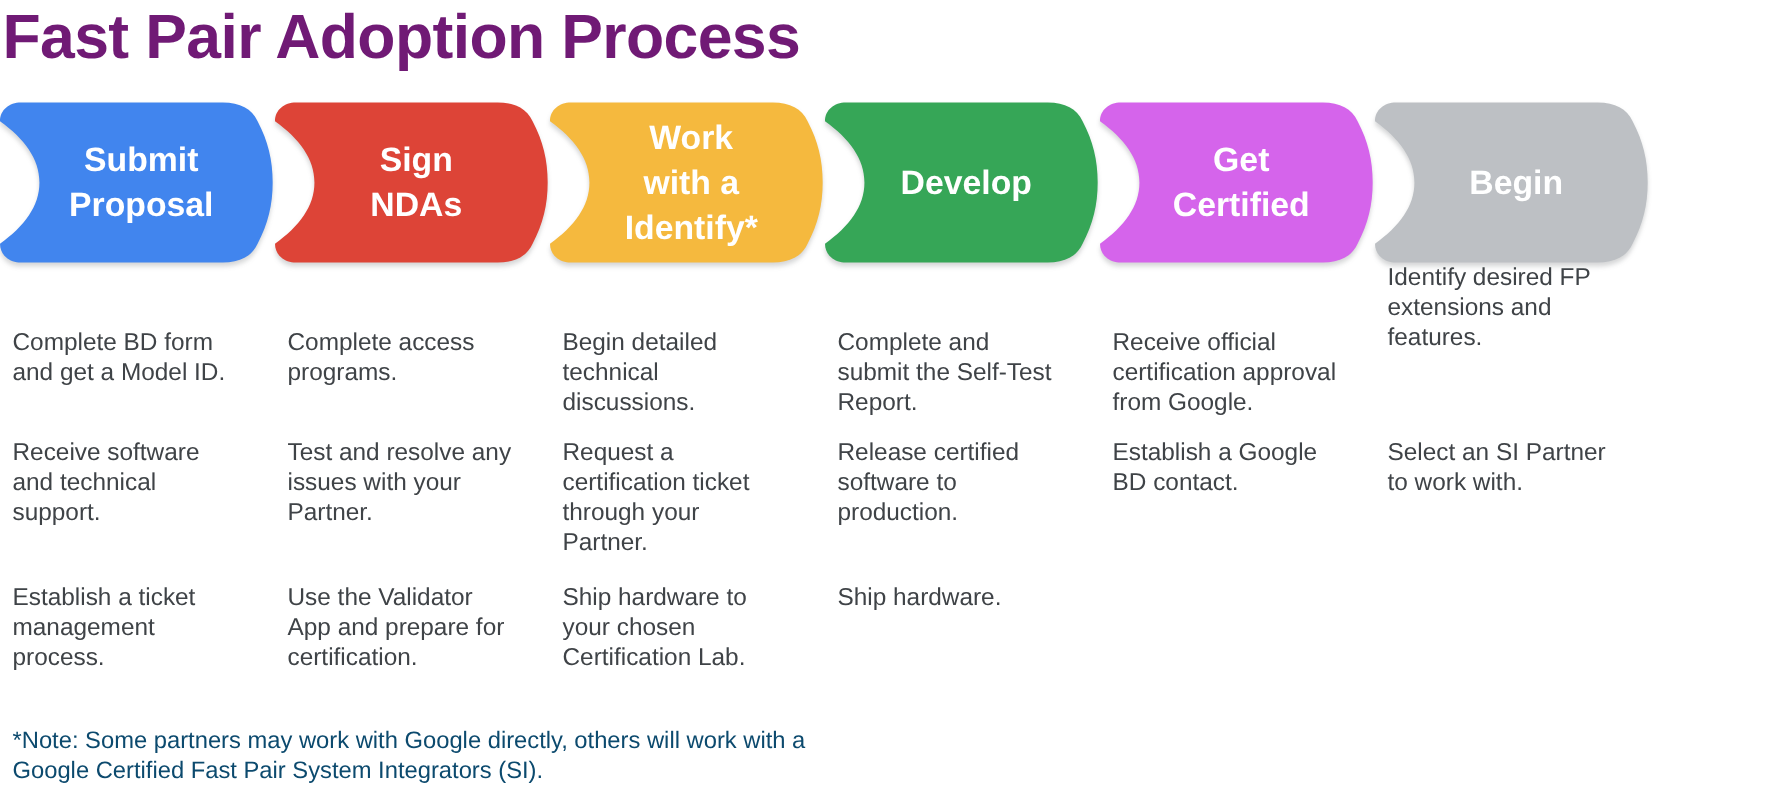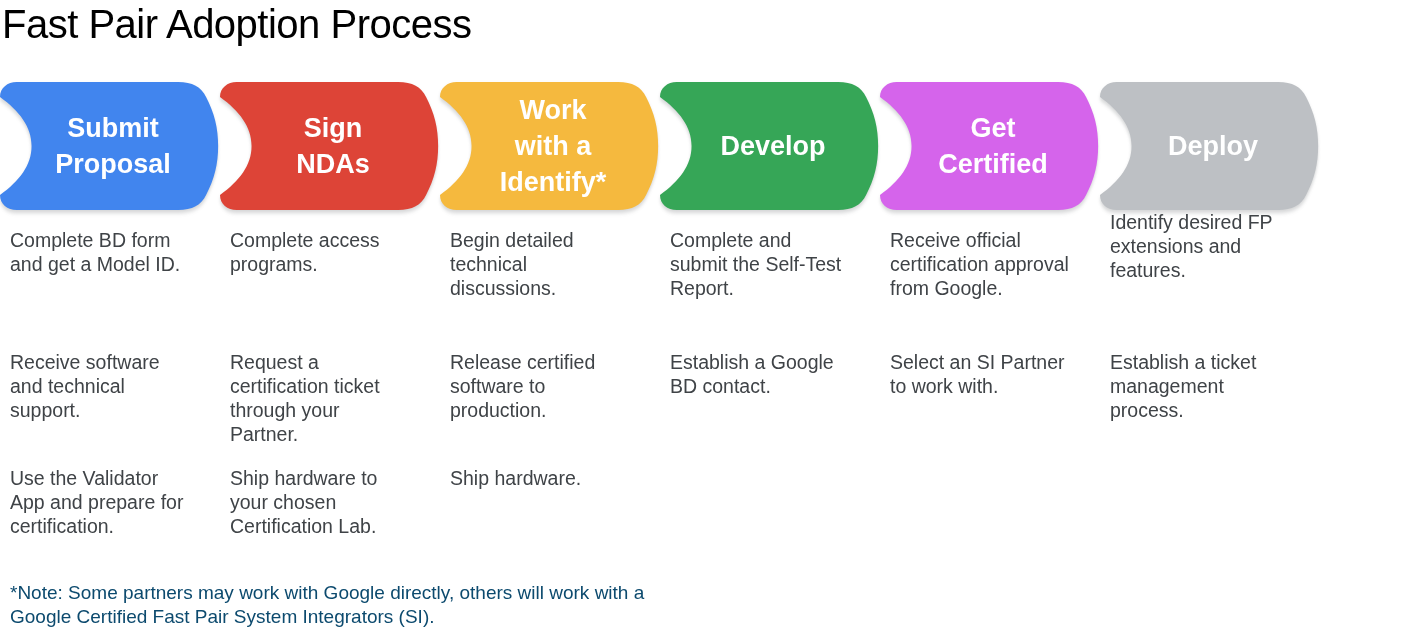--- a/index.html
+++ b/index.html
@@ -6,22 +6,22 @@
   html, body { background: #ffffff; }
   body {
     width: 1423px; height: 632px;
     font-family: "Liberation Sans", sans-serif;
     overflow: hidden;
   }
   .canvas { position: relative; width: 1423px; height: 632px; background: #ffffff; }
 
   .page-title {
     position: absolute; top: 2px; left: 2px;
-    font-size: 40px; font-weight: 400; line-height: 1.1;
-    color: #000000; letter-spacing: -0.5px;
+    font-size: 50px; font-weight: 700; line-height: 1.1;
+    color: #701a75; letter-spacing: -0.5px;
   }
 
   .stages {
     position: absolute; top: 82px; left: 0;
     width: 1320px;
     display: grid;
     grid-template-columns: repeat(6, 1fr);
     grid-template-rows: 128px 140px 116px auto;
   }
 
@@ -37,21 +37,21 @@
     font-size: 27px; font-weight: 700; line-height: 36px;
     white-space: pre-line;
     padding-left: 6px;
   }
 
   .desc {
     padding: 0 30px 0 10px;
     font-size: 19.5px; line-height: 24px;
     color: #3f4347;
   }
-  .desc.r1 { padding-top: 18px; }
+  .desc.r1 { padding-top: 52px; }
 
   .note {
     position: absolute; top: 581px; left: 10px;
     width: 700px;
     font-size: 19px; line-height: 24px;
     color: #0c4a6e;
   }
 </style>
 </head>
 <body>
@@ -99,31 +99,32 @@
         <path d="M 18 0 L 192 0 C 207 0 217 5 222 15 C 231 31 235 46 235 64 C 235 82 231 97 222 113 C 217 123 207 128 192 128 L 18 128 C 8 128 0 122 0 113 C 21 99 34 83 34 64 C 34 45 21 29 0 15 C 0 6 8 0 18 0 Z" fill="#d564eb"></path>
       </svg>
       <div class="label">Get
 Certified</div>
     </div>
 
     <div class="head">
       <svg viewBox="0 0 237 128" preserveAspectRatio="none">
         <path d="M 18 0 L 192 0 C 207 0 217 5 222 15 C 231 31 235 46 235 64 C 235 82 231 97 222 113 C 217 123 207 128 192 128 L 18 128 C 8 128 0 122 0 113 C 21 99 34 83 34 64 C 34 45 21 29 0 15 C 0 6 8 0 18 0 Z" fill="#bdc0c4"></path>
       </svg>
-      <div class="label">Deploy</div>
+      <div class="label">Begin</div>
     </div>
 
     <div class="desc r1">Complete BD form and get a Model ID.</div>
     <div class="desc r1">Complete access programs.</div>
     <div class="desc r1">Begin detailed technical discussions.</div>
     <div class="desc r1">Complete and submit the Self-Test Report.</div>
     <div class="desc r1">Receive official certification approval from Google.</div>
 
     <div class="desc r2">Identify desired FP extensions and features.</div>
     <div class="desc r2">Receive software and technical support.</div>
+    <div class="desc r2">Test and resolve any issues with your Partner.</div>
     <div class="desc r2">Request a certification ticket through your Partner.</div>
     <div class="desc r2">Release certified software to production.</div>
 
     <div class="desc r3">Establish a Google BD contact.</div>
     <div class="desc r3">Select an SI Partner to work with.</div>
     <div class="desc r3">Establish a ticket management process.</div>
     <div class="desc r3">Use the Validator App and prepare for certification.</div>
     <div class="desc r3">Ship hardware to your chosen Certification Lab.</div>
     <div class="desc r3">Ship hardware.</div>
 

